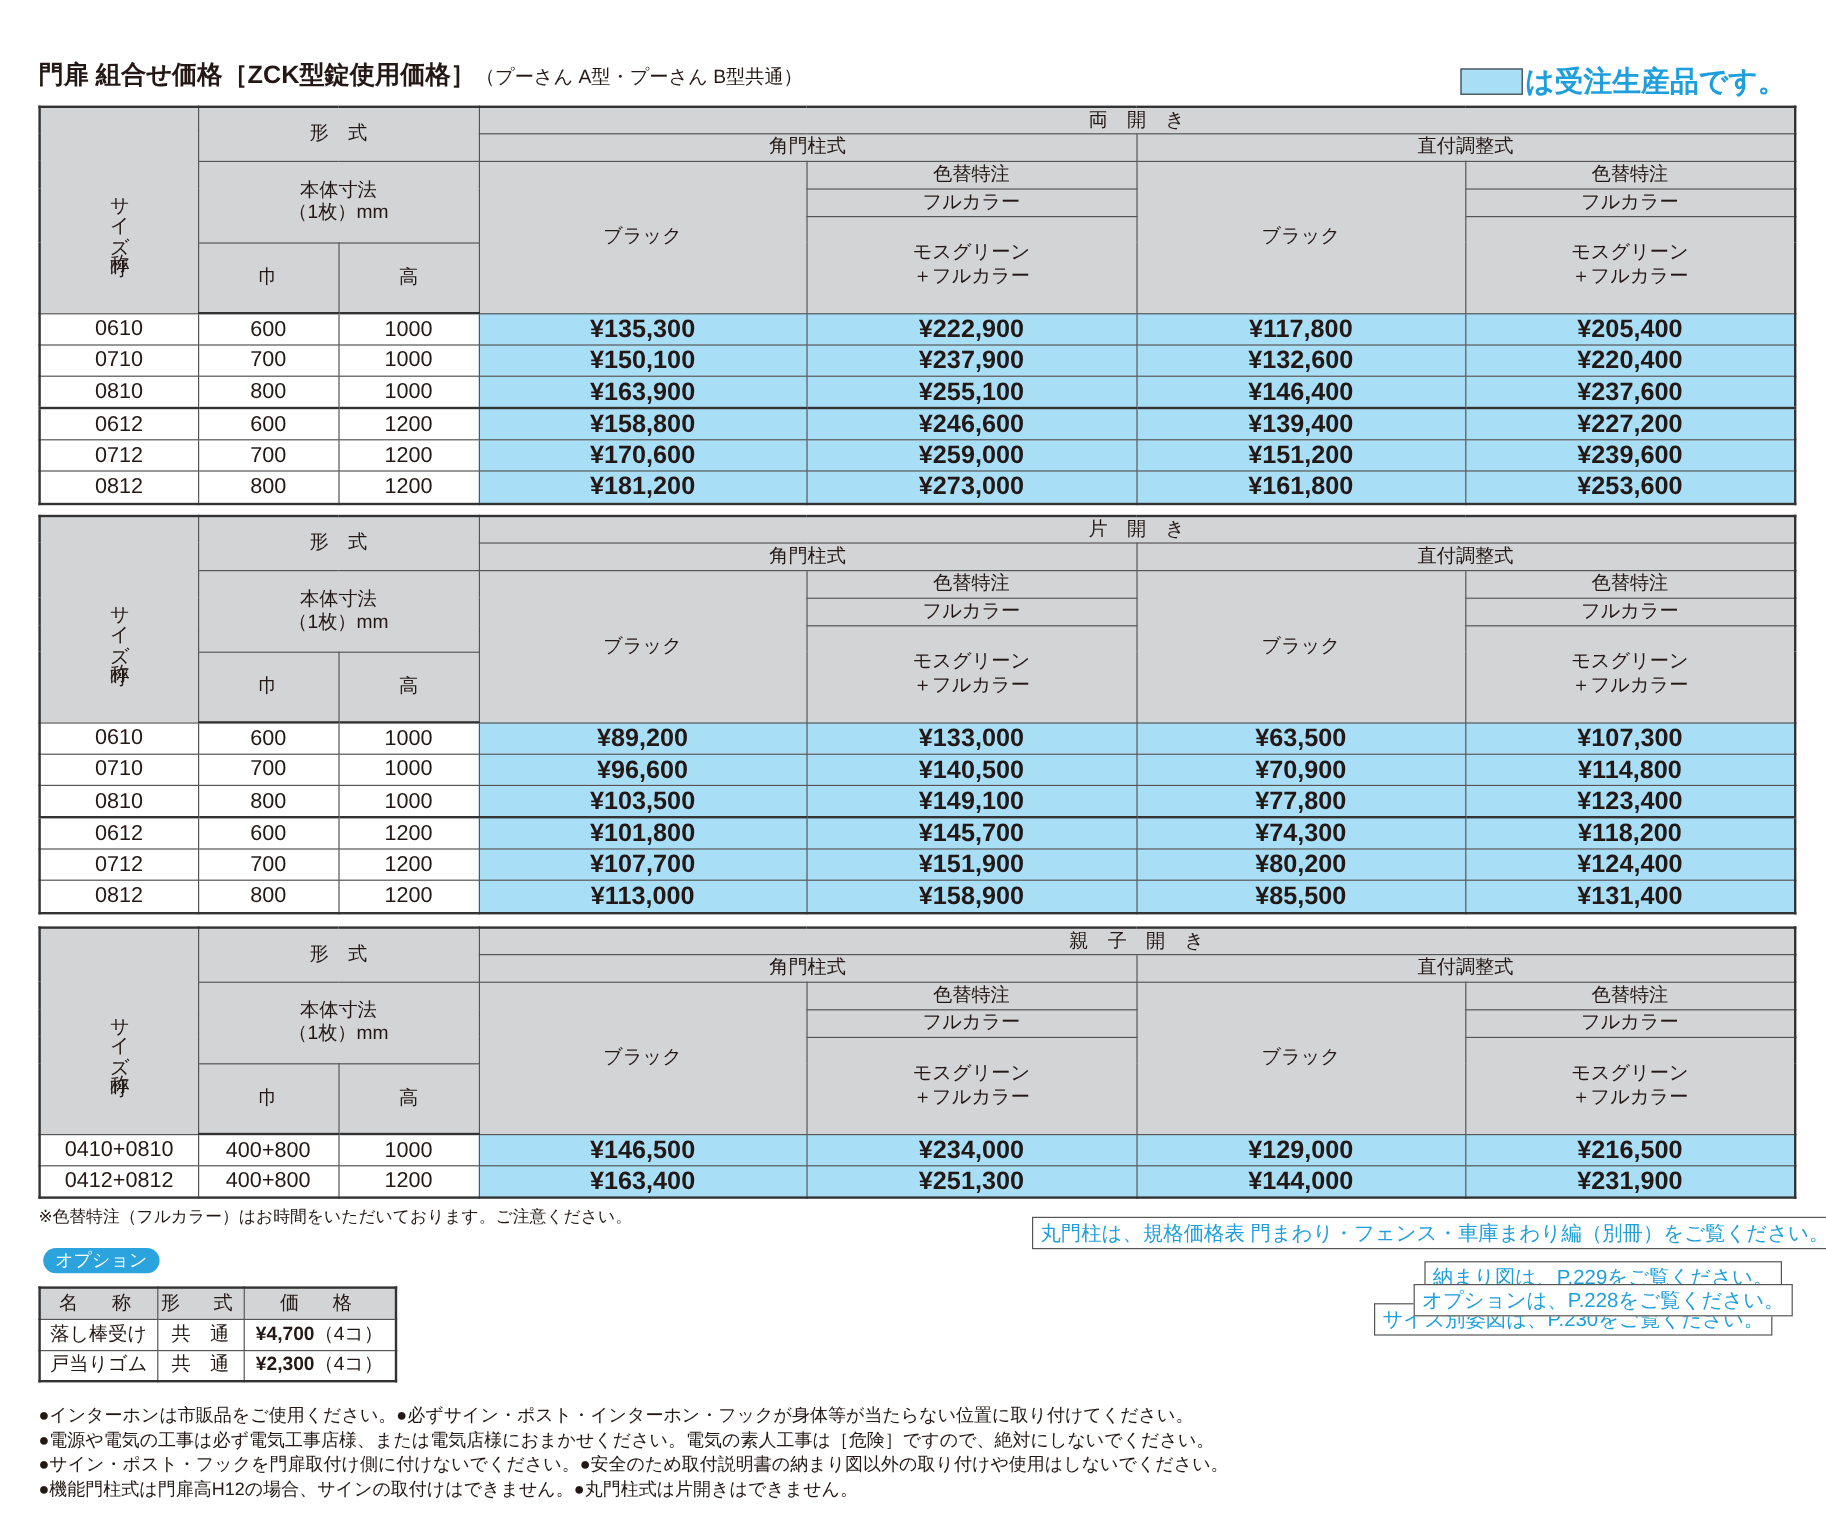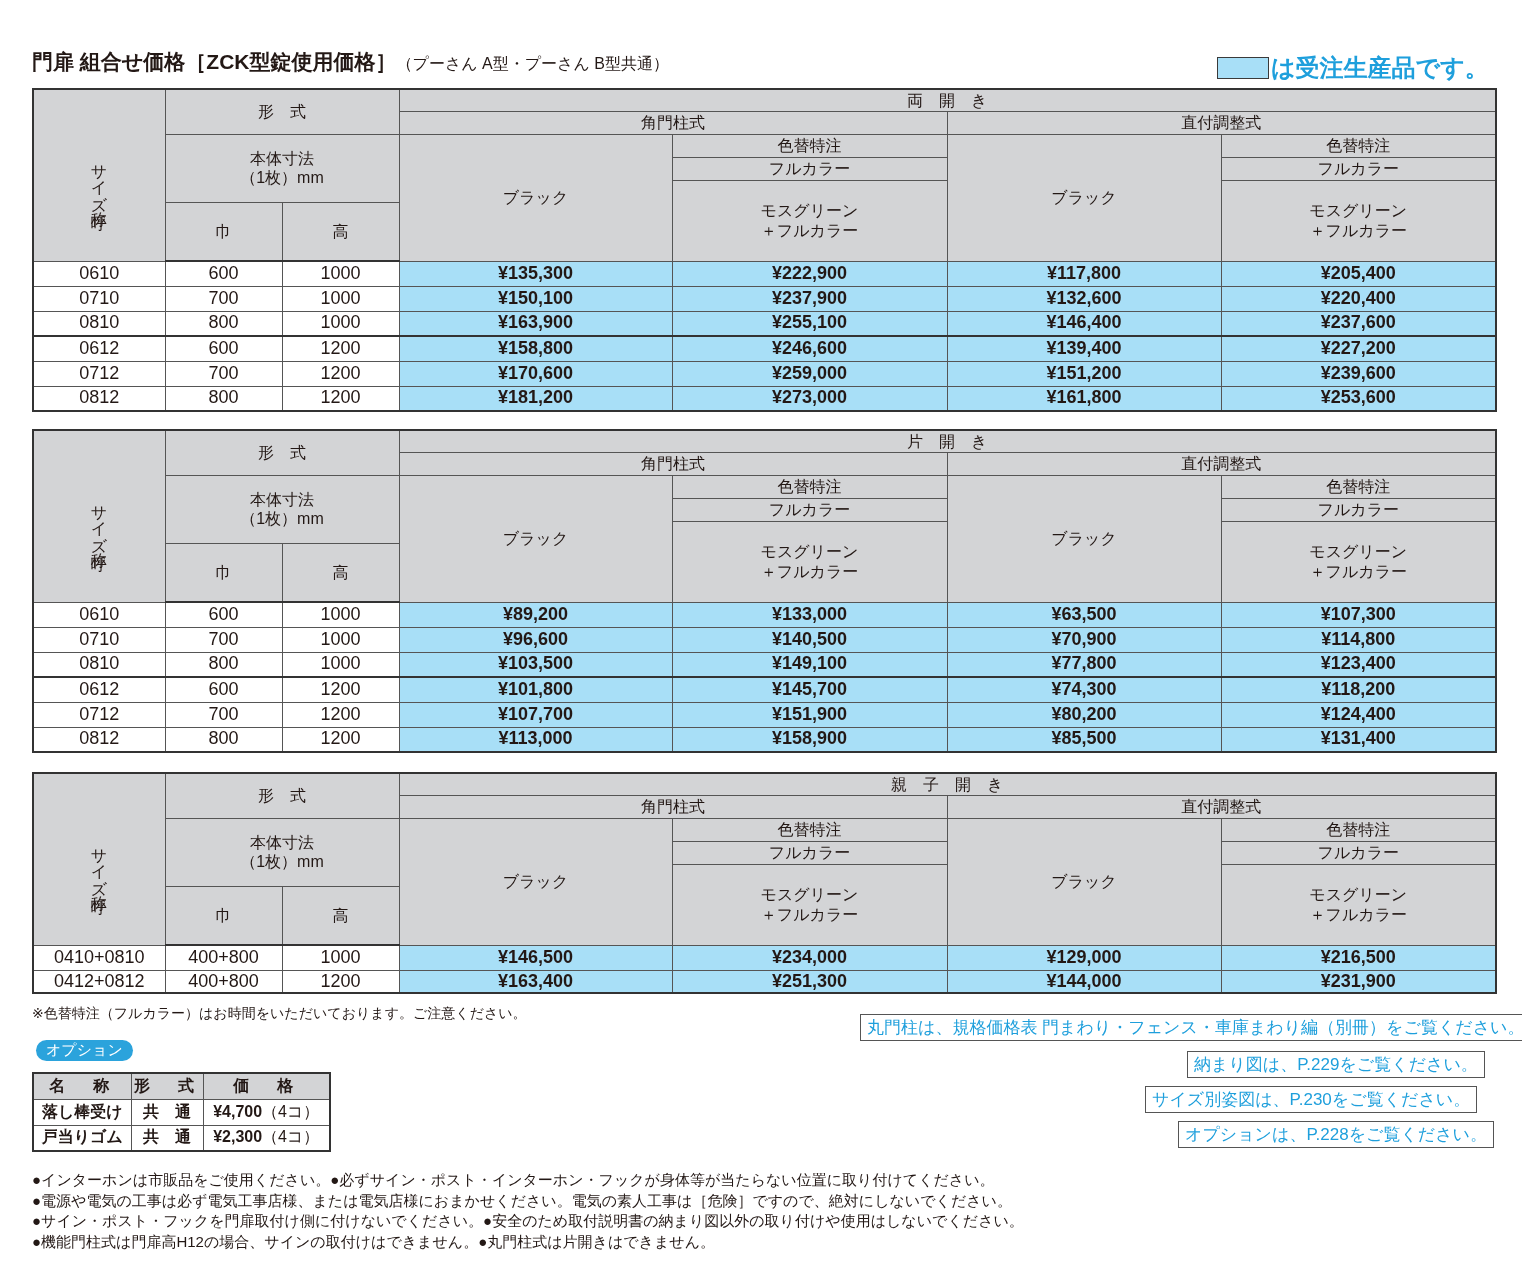--- a/index.html
+++ b/index.html
@@ -9,30 +9,30 @@
   .legend { position: absolute; left: 1217px; top: 52px; display: flex; align-items: center; gap: 2px; }
   .legend .swatch { width: 52px; height: 22px; background: #a8dff7; border: 1.5px solid #3a3a3a; }
   .legend .txt { color: #1e9fdc; font-size: 24px; font-weight: bold; white-space: nowrap; letter-spacing: 0px; }
 
   table.price { position: absolute; left: 32px; width: 1463px; border-collapse: collapse; table-layout: fixed; font-size: 16px; }
   table.price td, table.price th { border: 1px solid #555; text-align: center; vertical-align: middle; font-weight: normal; padding: 0; line-height: 1.2; }
   table.price { border: 2px solid #333; }
   table.price th { background: #d3d4d6; }
   table.price .hdr-bottom th { border-bottom: 2px solid #333; }
   table.price td.plain { background: #fff; font-size: 18px; }
-  table.price td.price-cell { background: #a8dff7; font-weight: bold; font-size: 18px; }
+  table.price td.price-cell { background: #a8dff7; font-weight: bold; font-size: 21px; }
   table.price tr.group-start td { border-top: 2px solid #333; }
   .vert { writing-mode: vertical-rl; text-orientation: upright; letter-spacing: -2px; margin: 0 auto; font-size: 16px; }
 
   .note { position: absolute; left: 32px; top: 1005px; font-size: 14px; white-space: nowrap; }
   .opt-head { position: absolute; left: 36px; top: 1040px; display: flex; align-items: center; gap: 6px; }
   .opt-badge { background: #2ba3dc; color: #fff; border-radius: 12px; padding: 1px 10px; font-size: 15px; white-space: nowrap; }
   .opt-title { font-size: 19px; white-space: nowrap; }
   table.opt { position: absolute; left: 32px; top: 1072px; width: 297px; border-collapse: collapse; border: 2px solid #333; table-layout: fixed; font-size: 16px; }
-  table.opt th, table.opt td { border: 1px solid #555; text-align: center; height: 26px; font-weight: bold; padding: 0; }
+  table.opt th, table.opt td { border: 1px solid #555; text-align: center; height: 26px; font-weight: normal; padding: 0; }
   table.opt th { background: #d3d4d6; letter-spacing: 6px; }
   table.opt td.p { font-weight: bold; white-space: nowrap; margin-top: 17px; }
   table.opt td.p .cnt { font-weight: normal; }
 
   .refbox { position: absolute; border: 1.5px solid #555; color: #1e9fdc; font-size: 17px; padding: 1px 6px; white-space: nowrap; background: #fff; }
 
   .bullets { position: absolute; left: 32px; top: 1170px; font-size: 15px; line-height: 20.5px; white-space: nowrap; }
 </style>
 </head>
 <body>
@@ -358,20 +358,20 @@
     <td>戸当りゴム</td>
     <td>共　通</td>
     <td class="p"><span>¥2,300</span><span class="cnt">（4コ）</span></td>
   </tr>
 </tbody>
   </table>
 
 <div class="refbox" style="left:860px; top:1014px;">丸門柱は、規格価格表 門まわり・フェンス・車庫まわり編（別冊）をご覧ください。</div>
 <div class="refbox" style="left:1187px; top:1051px;">納まり図は、P.229をご覧ください。</div>
 <div class="refbox" style="left:1145px; top:1086px;">サイズ別姿図は、P.230をご覧ください。</div>
-<div class="refbox" style="left:1178px; top:1121px;">オプションは、P.228をご覧ください。</div>
+<div class="refbox" style="left:1178px; top:1070px;">オプションは、P.228をご覧ください。</div>
 
 <div class="bullets">
   <div>●インターホンは市販品をご使用ください。●必ずサイン・ポスト・インターホン・フックが身体等が当たらない位置に取り付けてください。</div>
   <div>●電源や電気の工事は必ず電気工事店様、または電気店様におまかせください。電気の素人工事は［危険］ですので、絶対にしないでください。</div>
   <div>●サイン・ポスト・フックを門扉取付け側に付けないでください。●安全のため取付説明書の納まり図以外の取り付けや使用はしないでください。</div>
   <div>●機能門柱式は門扉高H12の場合、サインの取付けはできません。●丸門柱式は片開きはできません。</div>
 </div>
 
 </body></html>

